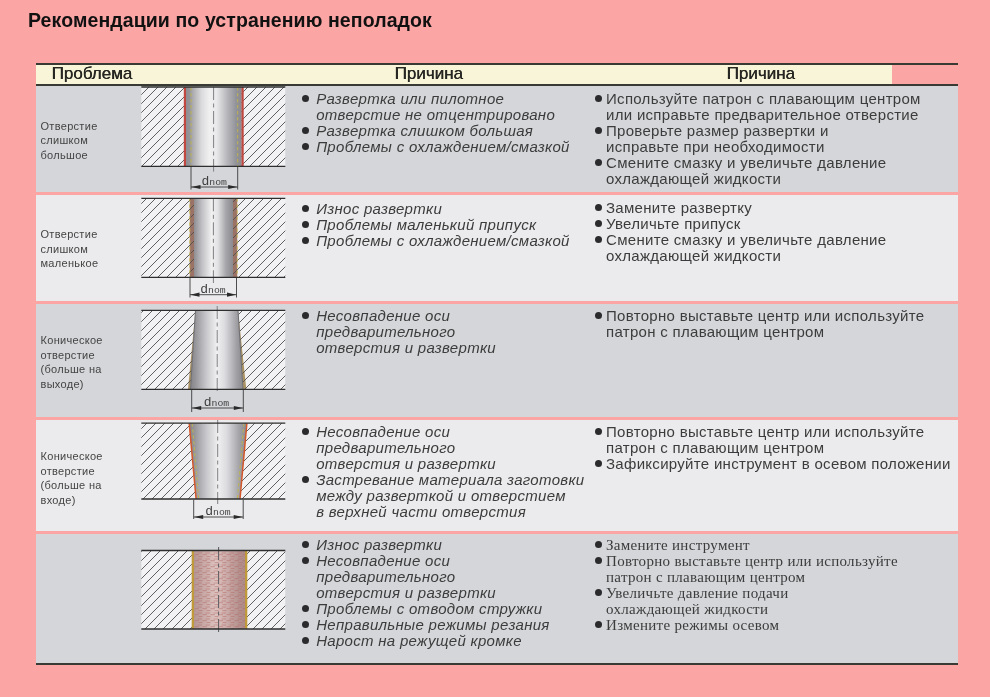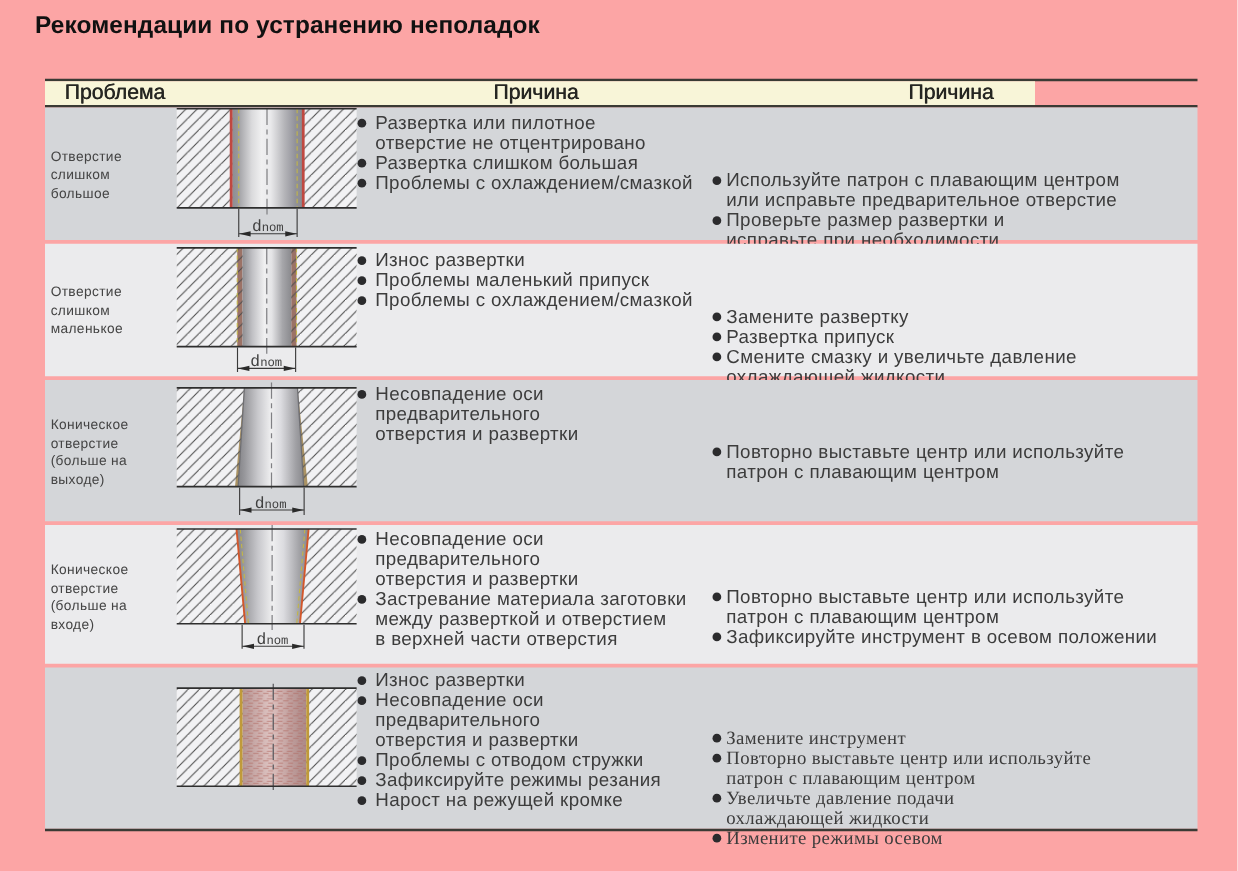--- a/index.html
+++ b/index.html
@@ -1,28 +1,28 @@
 <!DOCTYPE html>
 <html><head>
 <meta charset="utf-8">
 <style>
 html,body{margin:0;padding:0;background:#fff;}
 .page{position:relative;width:990px;height:697px;background:#fca5a5;font-family:"Liberation Sans",sans-serif;overflow:hidden;}
 .title{position:absolute;left:28px;top:9px;font-size:19.5px;font-weight:bold;color:#111;letter-spacing:0.1px;}
 .bar{position:absolute;left:36px;width:922px;background:#3a3a34;}
-.hdr{position:absolute;left:36px;top:65px;width:792px;height:19px;background:#f8f5d8;}
+.hdr{position:absolute;left:36px;top:65px;width:856px;height:19px;background:#f8f5d8;}
 .hdr span{position:absolute;top:-1.5px;font-size:17px;color:#262622;white-space:nowrap;text-shadow:0.4px 0 0 #262622;}
 .row{position:absolute;left:36px;width:922px;}
 .dark{background:#d4d6d9;}
 .light{background:#ebebed;}
 .prob{position:absolute;left:4.5px;width:110px;font-size:11px;line-height:14.6px;letter-spacing:0.3px;color:#444;}
 .ill{position:absolute;left:105px;top:0;}
 .col{position:absolute;font-size:15px;line-height:16px;letter-spacing:0.3px;color:#3c3c3c;}
-.c2{left:249px;width:292px;}
-.c3{left:533px;width:385px;margin-top:46px;}
+.c2{left:265px;width:292px;font-style:italic;}
+.c3{left:558px;width:385px;}
 .li{position:relative;padding-left:15.2px;}
 .c3 .li{padding-left:12px;}
 .li:before{content:"";position:absolute;left:0.5px;top:4.2px;width:7.2px;height:7.2px;border-radius:50%;background:#2b2b2d;}
 </style>
 </head>
 <body>
 <div class="page">
 <svg width="0" height="0" style="position:absolute">
   <defs>
     <pattern id="pl" width="9" height="9" patternUnits="userSpaceOnUse">
@@ -130,21 +130,21 @@
       <path d="M95.2,99.7 L86,97.6 L86,101.8 Z" fill="#2a2a2a"></path>
       <text x="59.3" y="98" font-family="Liberation Mono, monospace" font-size="13" fill="#3f3f3f">d<tspan font-size="9.8">nom</tspan></text>
     </svg>
     <div class="col c2" style="top:5.5px;">
       <div class="li">Износ развертки</div>
       <div class="li">Проблемы маленький припуск</div>
       <div class="li">Проблемы с охлаждением/смазкой</div>
     </div>
     <div class="col c3" style="top:5px;">
       <div class="li">Замените развертку</div>
-      <div class="li">Развертка припуск</div>
+      <div class="li">Увеличьте припуск</div>
       <div class="li">Смените смазку и увеличьте давление<br>охлаждающей жидкости</div>
     </div>
   </div>
 
   <div class="row dark" style="top:304px;height:113px;">
     <div class="prob" style="top:29.1px;">Коническое<br>отверстие<br>(больше на<br>выходе)</div>
     <svg class="ill" width="145" height="113" viewBox="0 0 145 113">
       <rect x="0.3" y="6.3" width="144" height="79" fill="#f2f2f4"></rect>
       <polygon points="54.5,6.3 49.5,85.3 47,85.3" fill="#ab9364"></polygon>
       <polygon points="97,6.3 102,85.3 105.3,85.3" fill="#ab9364"></polygon>
@@ -209,21 +209,21 @@
       <rect x="50.7" y="16.5" width="2.3" height="78.5" fill="#c09a3a"></rect>
       <rect x="104" y="16.5" width="2.3" height="78.5" fill="#c09a3a"></rect>
       <line x1="77.6" y1="13" x2="77.6" y2="100" stroke="#5a5a5e" stroke-width="1" stroke-dasharray="13 3.5 4 3.5"></line>
       <line x1="0.3" y1="16.5" x2="144.3" y2="16.5" stroke="#2e2e2e" stroke-width="1.3"></line>
       <line x1="0.3" y1="95" x2="144.3" y2="95" stroke="#2e2e2e" stroke-width="1.3"></line>
     </svg>
     <div class="col c2" style="top:3px;">
       <div class="li">Износ развертки</div>
       <div class="li">Несовпадение оси<br>предварительного<br>отверстия и развертки</div>
       <div class="li">Проблемы с отводом стружки</div>
-      <div class="li">Зафиксируйте режимы резания</div>
+      <div class="li">Неправильные режимы резания</div>
       <div class="li">Нарост на режущей кромке</div>
     </div>
     <div class="col c3" style="top:3px;font-family:Liberation Serif, serif;">
       <div class="li">Замените инструмент</div>
       <div class="li">Повторно выставьте центр или используйте<br>патрон с плавающим центром</div>
       <div class="li">Увеличьте давление подачи<br>охлаждающей жидкости</div>
       <div class="li">Измените режимы осевом</div>
     </div>
   </div>
 

